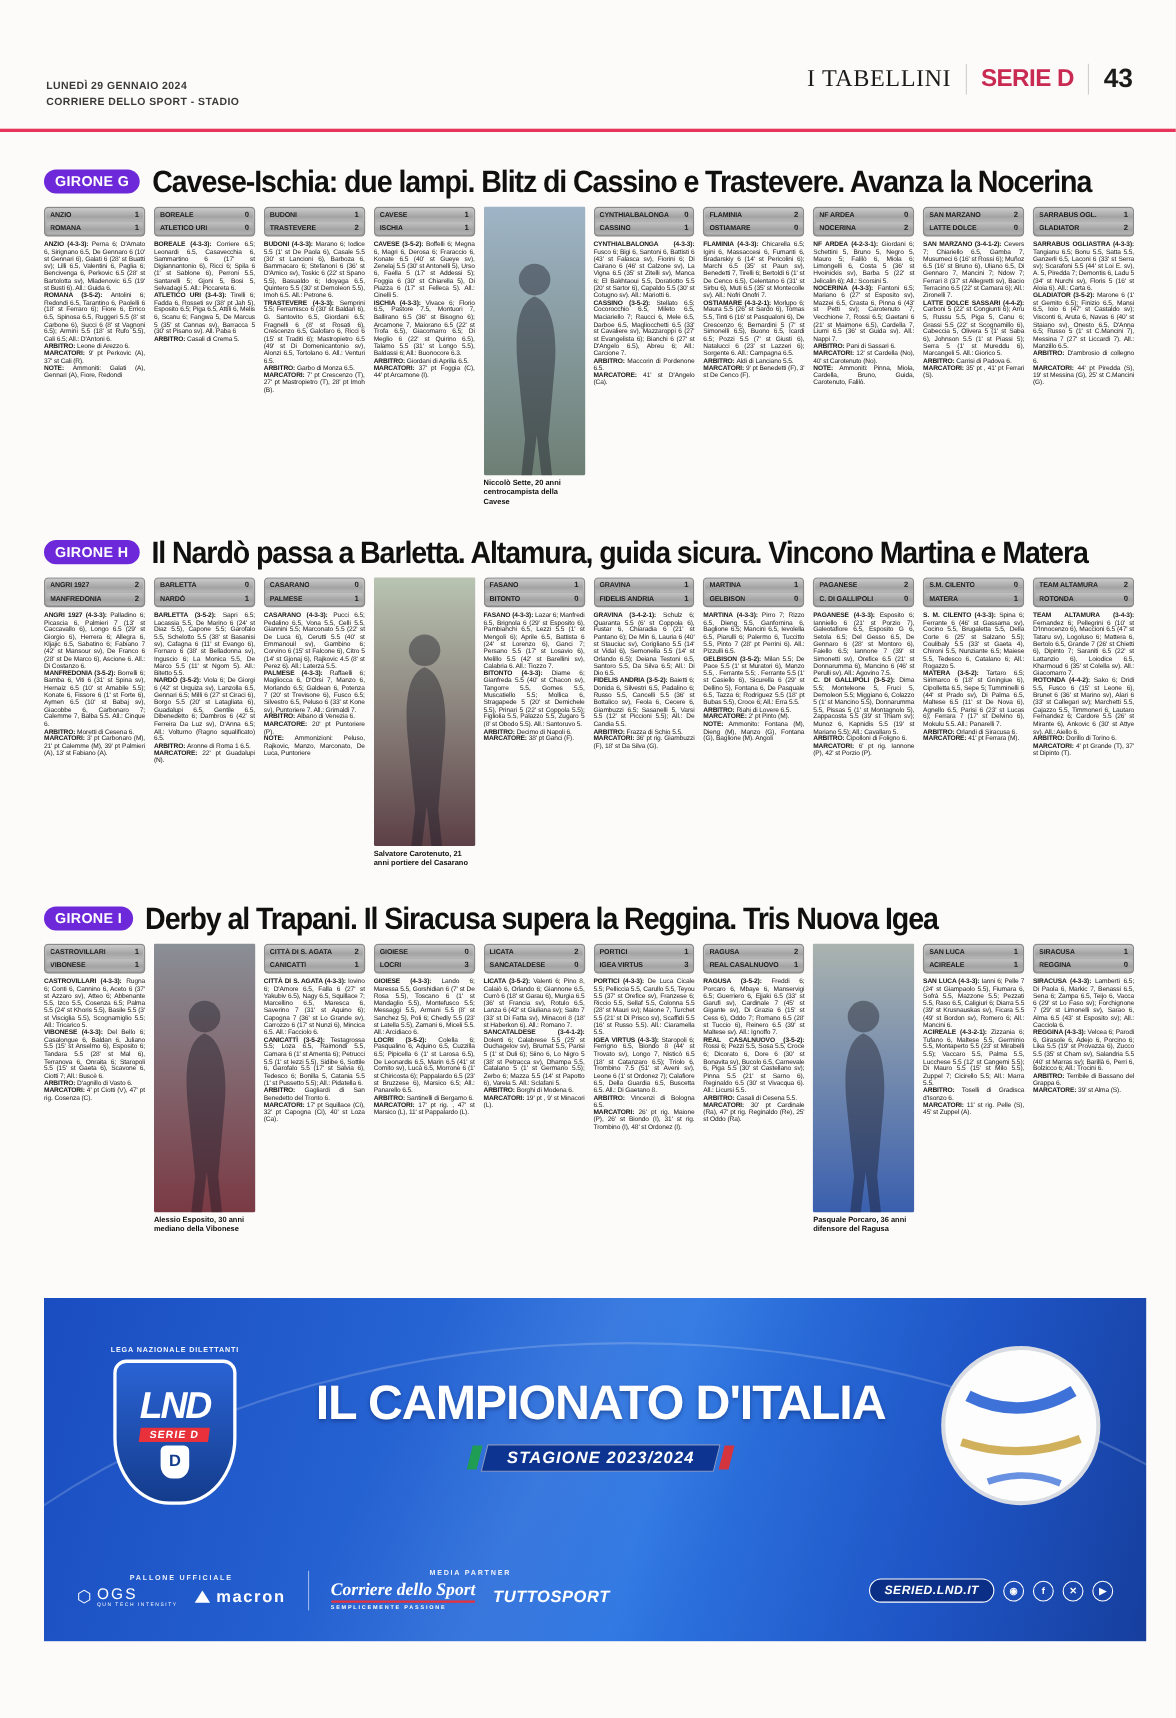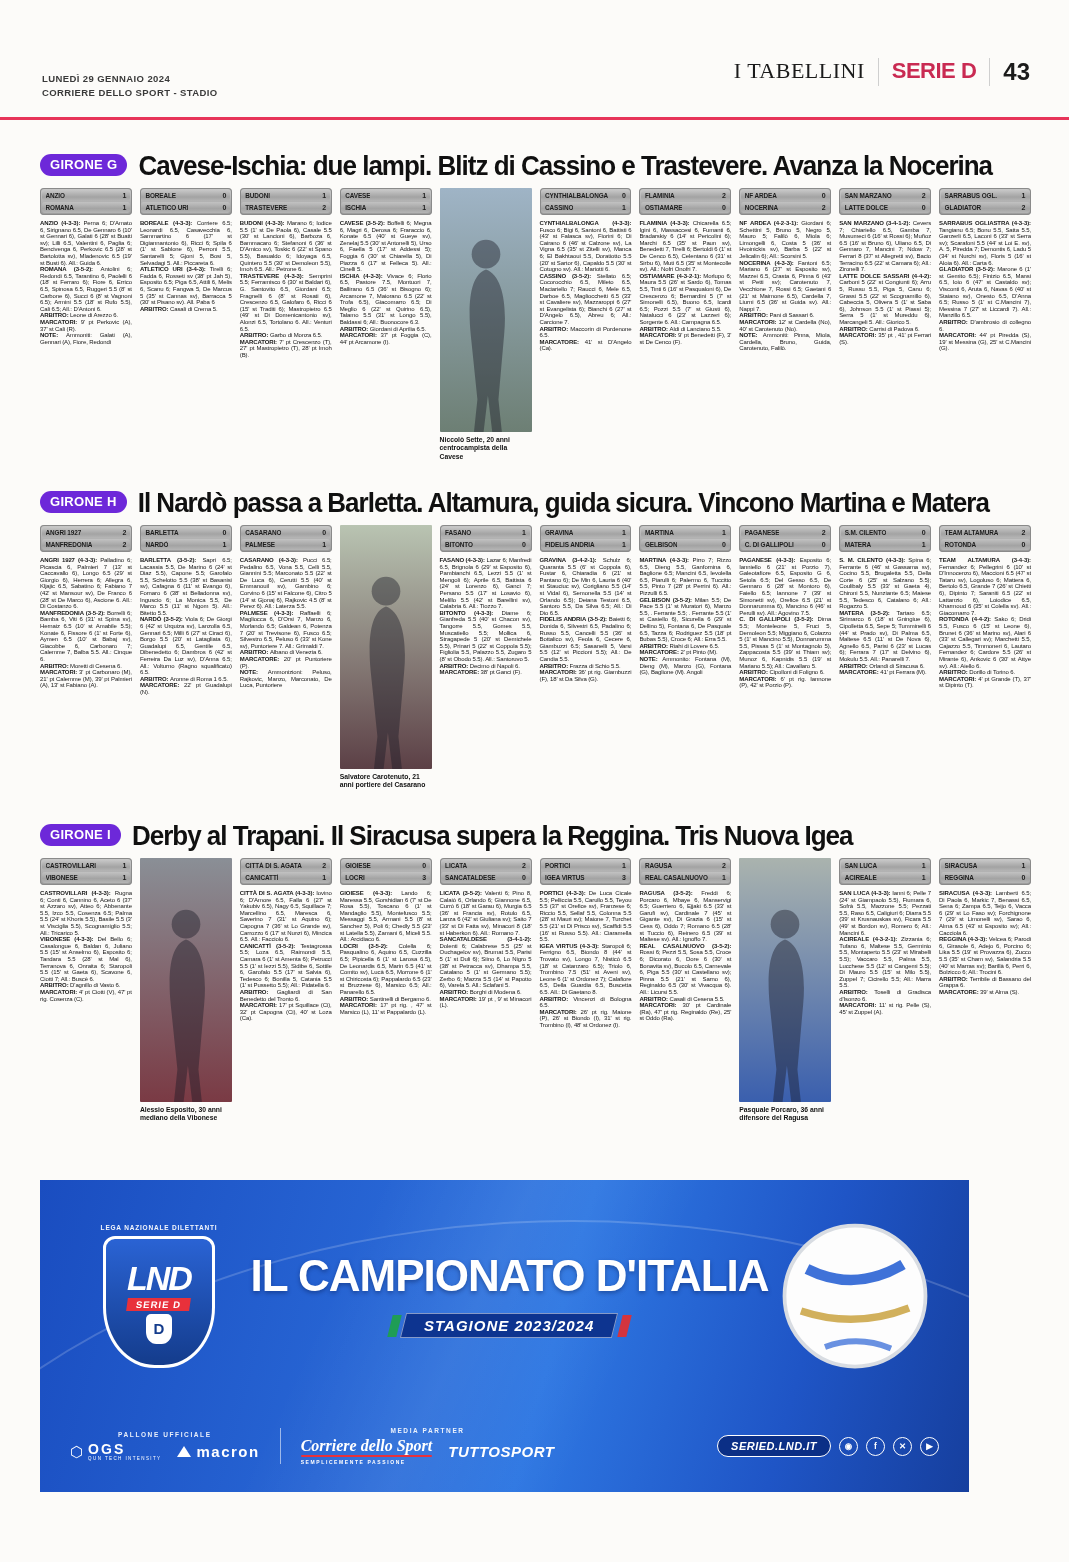--- a/index.html
+++ b/index.html
@@ -33,21 +33,21 @@
           white-space:nowrap;overflow:hidden;}
   .t-score{font-size:7px;font-weight:900;color:#1d1d1d;}
   
   .match-body p{margin:0;font-size:6px;line-height:6.6px;text-align:justify;letter-spacing:-.1px;color:#161616;}
   .match-body .lead{font-weight:800;}
   
   .photo{height:244px;border-radius:1px;position:relative;overflow:hidden;}
   .photo svg{position:absolute;bottom:-6px;left:50%;transform:translateX(-50%);}
   .photo-caption{margin-top:4px;font-size:6.8px;font-weight:800;line-height:1.25;color:#111;}
   
-  .ad{position:absolute;left:40px;top:1180px;width:929px;height:312px;overflow:hidden;color:#fff;
+  .ad{position:absolute;left:40px;top:1180px;width:1002px;height:312px;overflow:hidden;color:#fff;
       background:linear-gradient(105deg,#1a4dc0 0%,#2765d4 35%,#2e77e2 55%,#1f55c6 80%,#163f9e 100%);}
   .ad::before{content:"";position:absolute;width:1500px;height:1000px;border-radius:50%;
       border:2px solid rgba(255,255,255,.18);left:-220px;top:40px;}
   .ad::after{content:"";position:absolute;inset:0;
       background:linear-gradient(115deg,transparent 32%,rgba(255,255,255,.07) 46%,transparent 62%);}
   .ad-top{position:relative;display:flex;align-items:center;height:232px;padding:0 34px;z-index:2;}
   .lnd{width:170px;text-align:center;}
   .lnd-small{font-size:6.5px;letter-spacing:.8px;font-weight:700;color:#fff;opacity:.95;}
   .shield{width:106px;height:126px;margin:5px auto 0;border:3px solid #fff;border-radius:12px 12px 46% 46%;
           background:linear-gradient(#2a63d4,#143c8c);display:flex;flex-direction:column;align-items:center;
@@ -64,21 +64,21 @@
   .season-mid{background:#0d3490;padding:3px 20px;font-size:15px;font-weight:800;letter-spacing:1px;
               transform:skewX(-14deg);margin:0 4px;border:1px solid rgba(255,255,255,.5);}
   .season-mid span{display:inline-block;transform:skewX(14deg);}
   .ballwrap{width:160px;display:flex;justify-content:center;}
   .ad-bottom{position:relative;z-index:2;display:flex;align-items:center;gap:20px;padding:0 30px;height:68px;}
   .grp{display:flex;flex-direction:column;align-items:center;gap:4px;}
   .grp-label{font-size:6.5px;letter-spacing:1.6px;font-weight:700;color:rgba(255,255,255,.9);}
   .grp-logos{display:flex;align-items:center;gap:16px;}
   .ogs{display:flex;align-items:center;gap:5px;}
   .hex{font-size:15px;line-height:1;}
-  .ogs-name{font-size:14px;font-weight:700;letter-spacing:2px;line-height:1;}
+  .ogs-name{font-size:14px;font-weight:400;letter-spacing:2px;line-height:1;}
   .ogs-sub{font-size:4.5px;letter-spacing:1.4px;}
   .macron{display:flex;align-items:center;gap:5px;font-size:15px;font-weight:800;letter-spacing:1.5px;}
   .mac-ico{width:0;height:0;border-left:7px solid transparent;border-right:7px solid transparent;
            border-bottom:11px solid #fff;}
   .vdiv{width:1px;height:36px;background:rgba(255,255,255,.55);}
   .cds{font-family:"Liberation Serif",serif;font-style:italic;font-weight:700;font-size:16px;line-height:1.05;}
   .cds-swoosh{height:2px;background:#e8313b;border-radius:2px;margin:1px 0 2px;}
   .cds-sub{font-size:5px;letter-spacing:1.6px;font-weight:700;font-family:"Liberation Sans",sans-serif;font-style:normal;}
   .tutto{font-size:15px;font-weight:900;font-style:italic;letter-spacing:.5px;}
   .ad-right{margin-left:auto;display:flex;align-items:center;gap:8px;}

